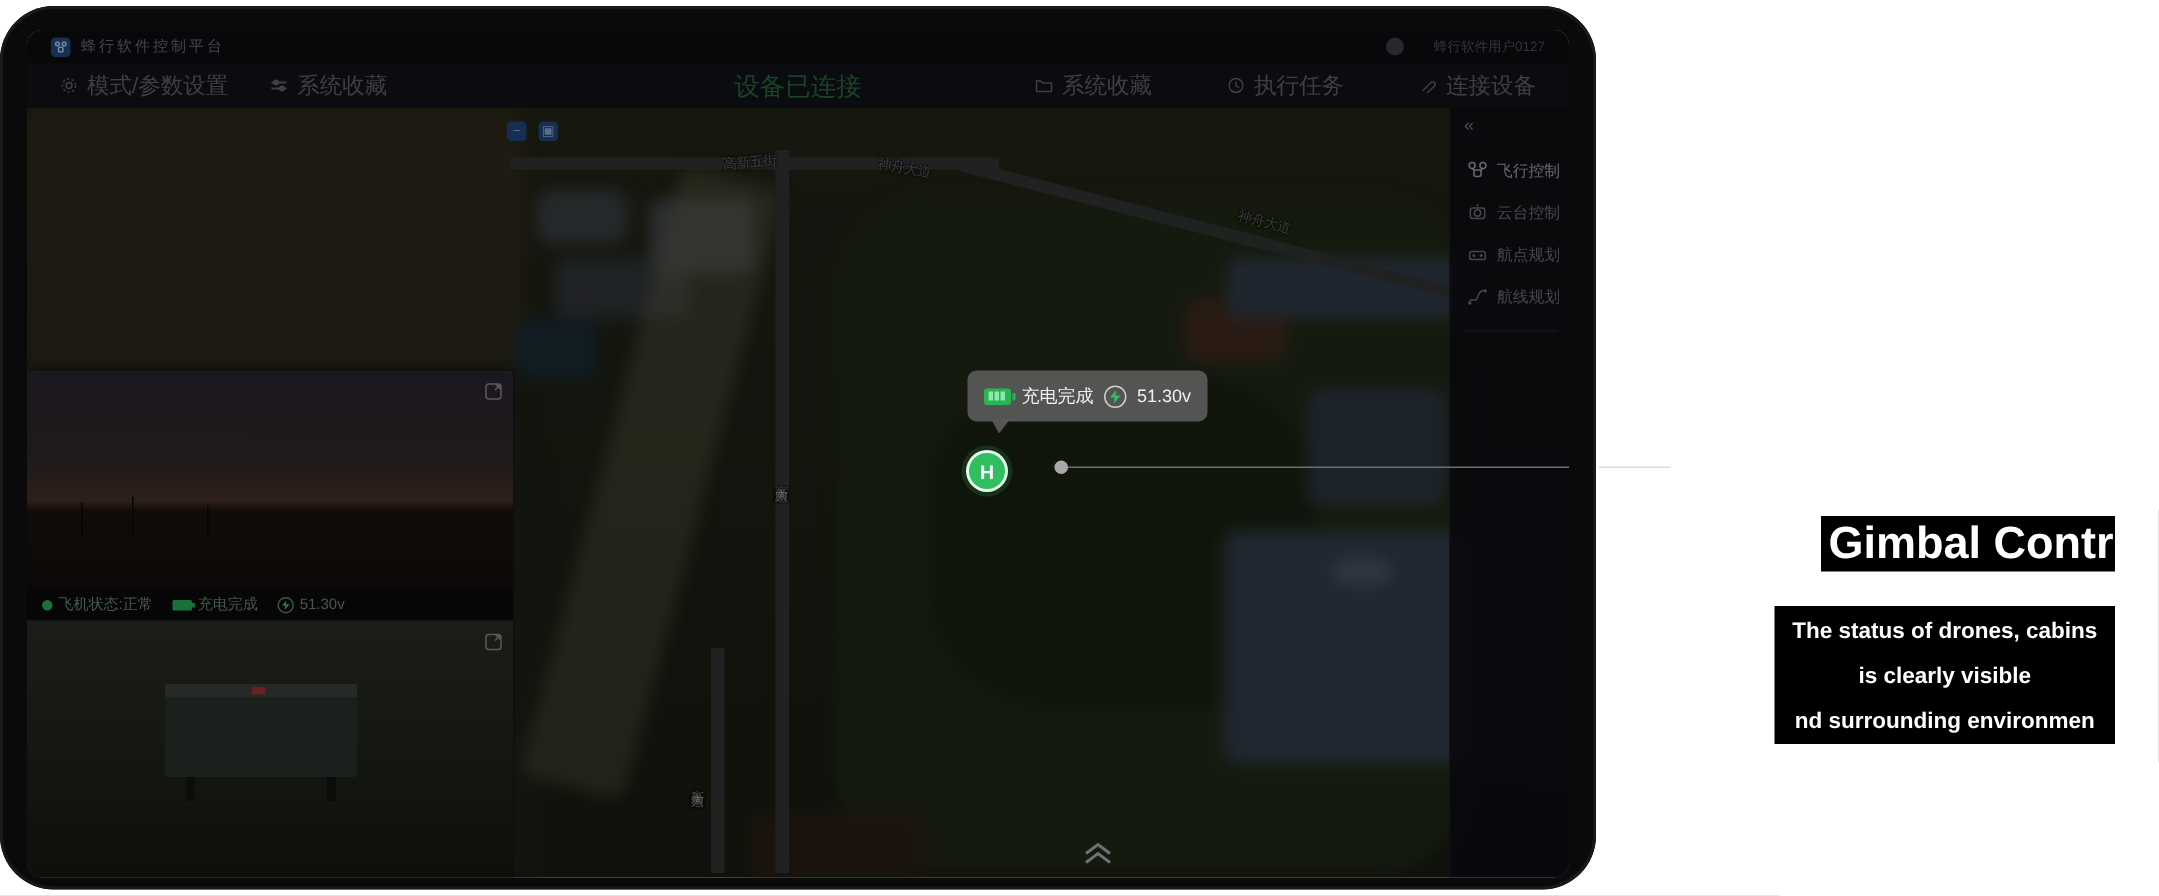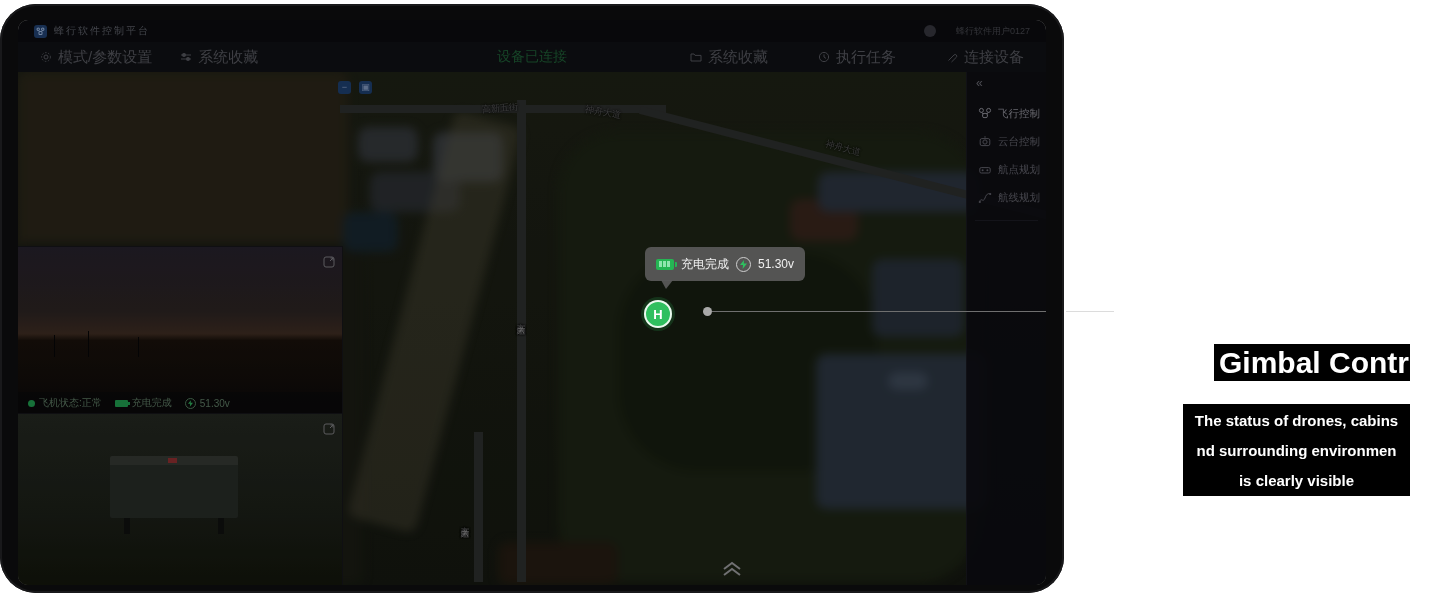--- a/index.html
+++ b/index.html
@@ -23,21 +23,21 @@
   .tb-spacer { flex:1; }
   .user-badge { display:flex; align-items:center; gap:20px; }
   .avatar { width:12px; height:12px; border-radius:50%; background:#35353c; }
   .user-name { font-size:9px; color:#46464c; }
 
   
   .toolbar { position:relative; height:30px; background:#0e1012; display:flex; align-items:center;
     padding:0 22px; z-index:10; }
   .tool-item { display:flex; align-items:center; gap:6px; font-size:15px; color:#55565c; margin-right:28px; cursor:default; }
   .tool-item svg { display:block; }
-  .conn-status { position:absolute; left:50%; transform:translateX(-50%); font-size:14px; color:#1e5e34;font-family:Liberation Serif, serif; }
+  .conn-status { position:absolute; left:50%; transform:translateX(-50%); font-size:17px; color:#1e5e34;font-family:Liberation Serif, serif; }
   .toolbar-right { margin-left:auto; display:flex; align-items:center; }
   .toolbar-right .tool-item { margin-right:0; margin-left:26px;padding-left:24px; }
 
   
   .map { position:absolute; left:0; top:52px; width:1028px; height:513px;
     background:linear-gradient(#1d2013, #14170e); z-index:1; }
   .patches { position:absolute; inset:0; filter:blur(5px); }
   .patch { position:absolute; border-radius:10px; }
   .roads { position:absolute; inset:0; }
   .road { position:absolute; background:#2c2e2b; }
@@ -353,17 +353,17 @@
 
       <div class="screen-dim"></div>
     </div>
   </div>
 
   <div class="leader-line-out"></div>
 
   <div class="m-title">Gimbal Control</div>
   <div class="m-subtitle">
     <div>The status of drones, cabins</div>
+    <div>is clearly visible</div>
     <div>nd surrounding environmen</div>
-    <div>is clearly visible</div>
   </div>
 
 </div>
 
 </body></html>

